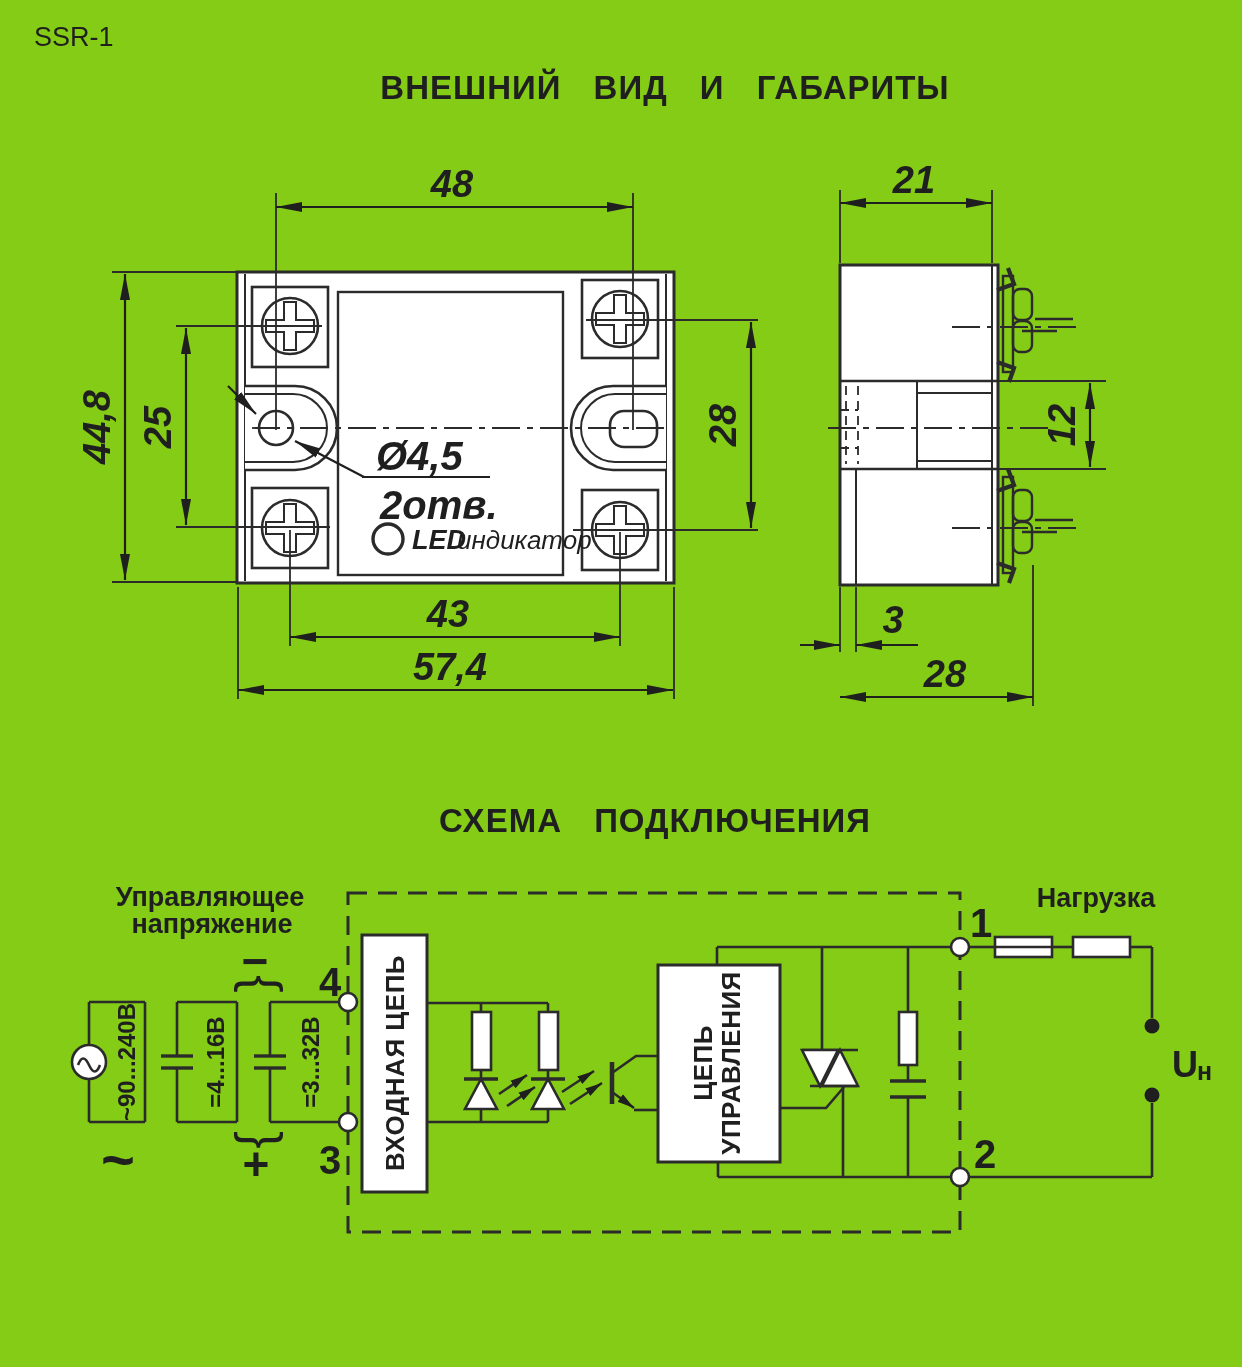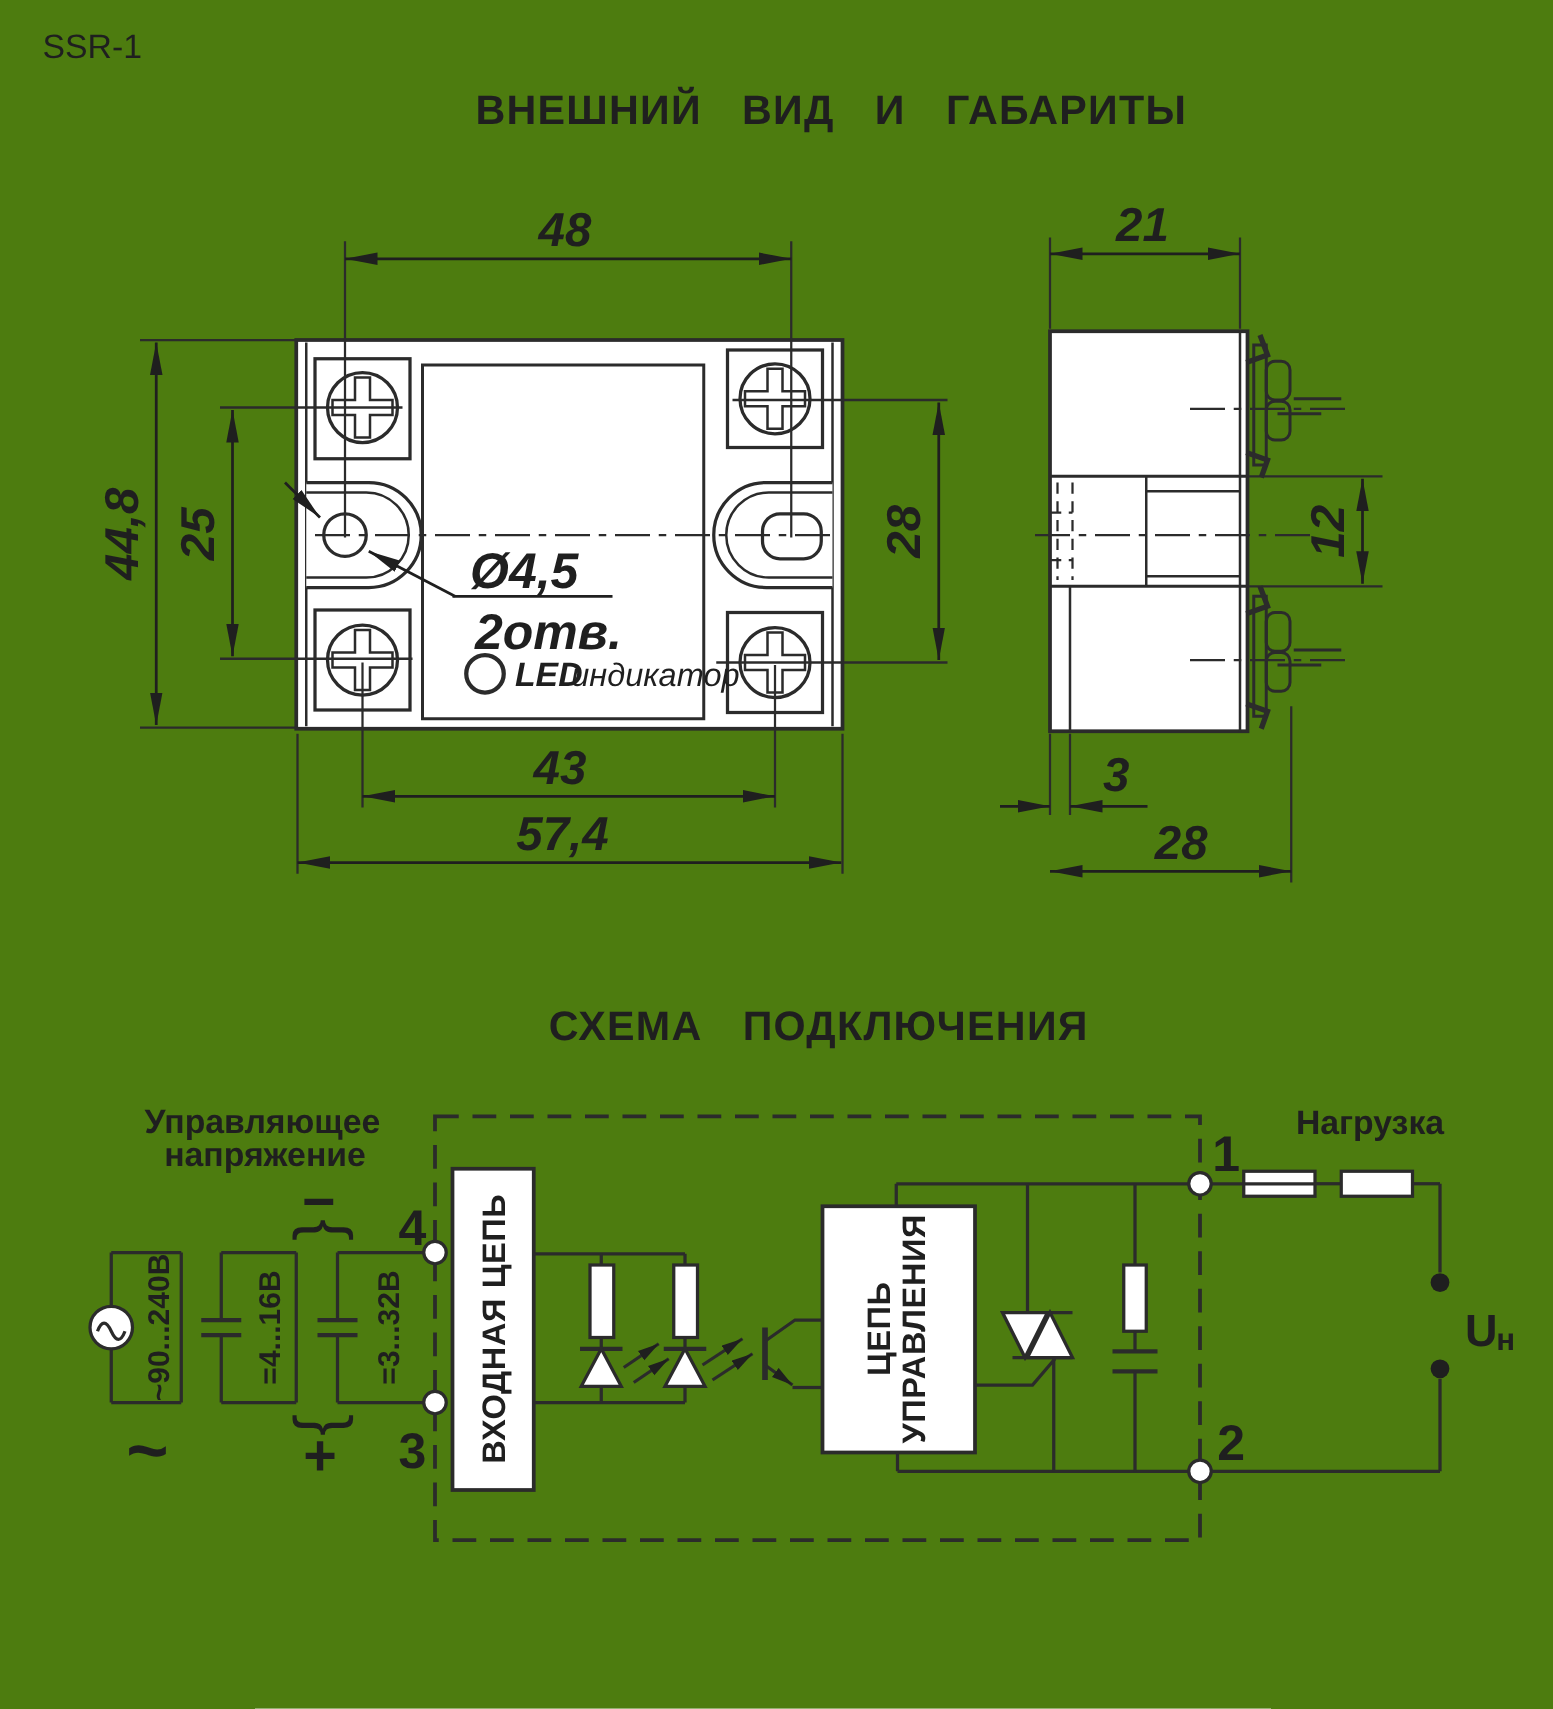--- a/index.html
+++ b/index.html
@@ -1,16 +1,16 @@
 <!DOCTYPE html>
 <html><head>
 <meta charset="utf-8">
 <style>
   html,body{margin:0;padding:0;background:#ffffff;}
-  .page{position:relative;width:1242px;height:1367px;background:#4d7c0f;overflow:hidden;
+  .page{position:relative;width:1242px;height:1367px;background:#84cc16;overflow:hidden;
         font-family:"Liberation Sans", sans-serif;text-decoration:underline;}
   svg{position:absolute;left:0;top:0;}
   svg text{fill:#1f1f1f;font-family:"Liberation Sans", sans-serif;}
   .t-model{font-size:27px;}
   .t-title{font-size:33px;font-weight:bold;letter-spacing:1px;word-spacing:22px;}
   .t-dim{font-size:38px;font-weight:bold;font-style:italic;}
   .t-note{font-size:40px;font-weight:bold;font-style:italic;}
   .t-ledb{font-size:27px;font-weight:bold;font-style:italic;}
   .t-ledi{font-size:26px;font-style:italic;}
   .t-lbl{font-size:27px;font-weight:bold;}

